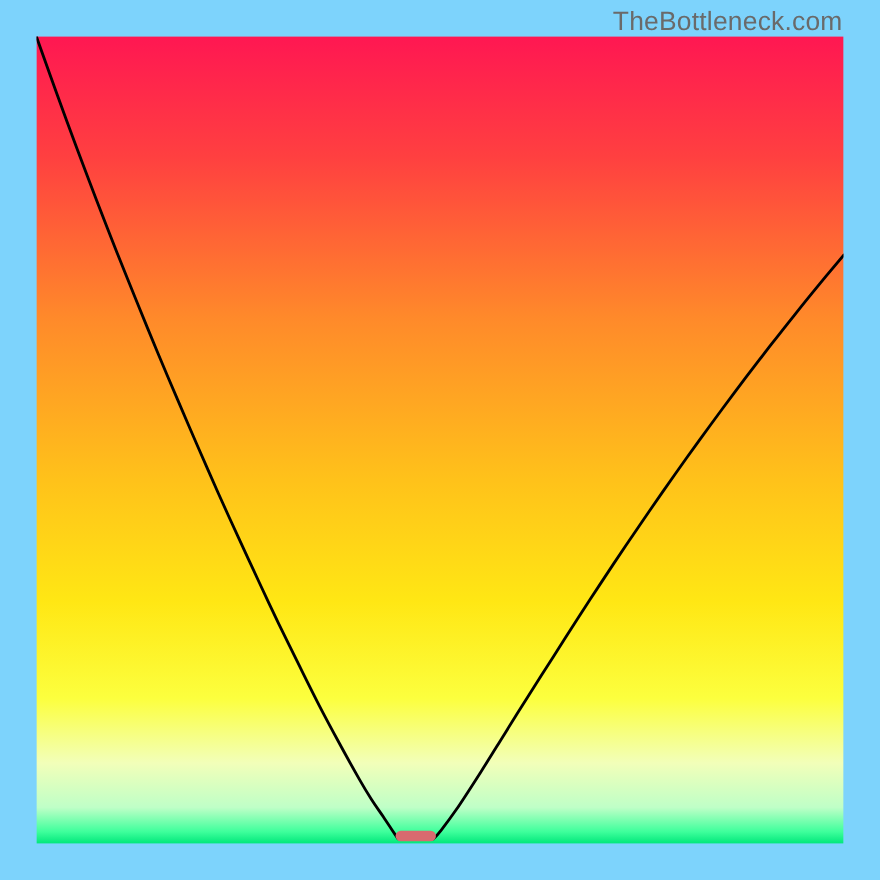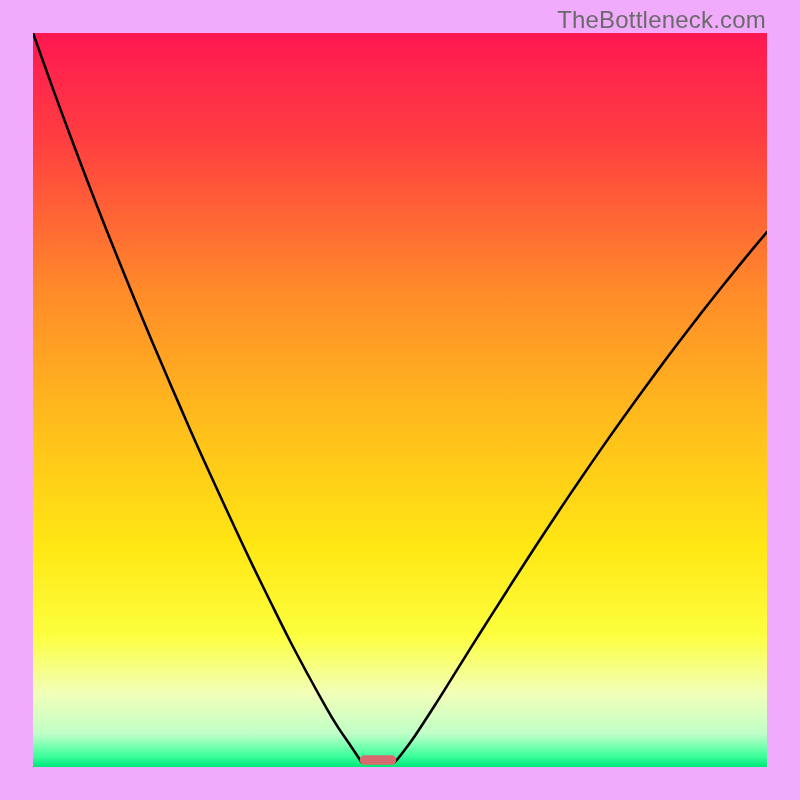--- a/index.html
+++ b/index.html
@@ -7,21 +7,21 @@
     padding: 0;
     width: 800px;
     height: 800px;
     overflow: hidden;
     background: #000;
     font-family: Arial, Helvetica, sans-serif;
   }
   .frame {
     position: absolute;
     inset: 0;
-    background: #f0abfc;
+    background: #7dd3fc;
     padding-left: 12px;
   }
   .plot {
     position: absolute;
     left: 33px;
     top: 33px;
     width: 734px;
     height: 734px;
     overflow: hidden;
   }

